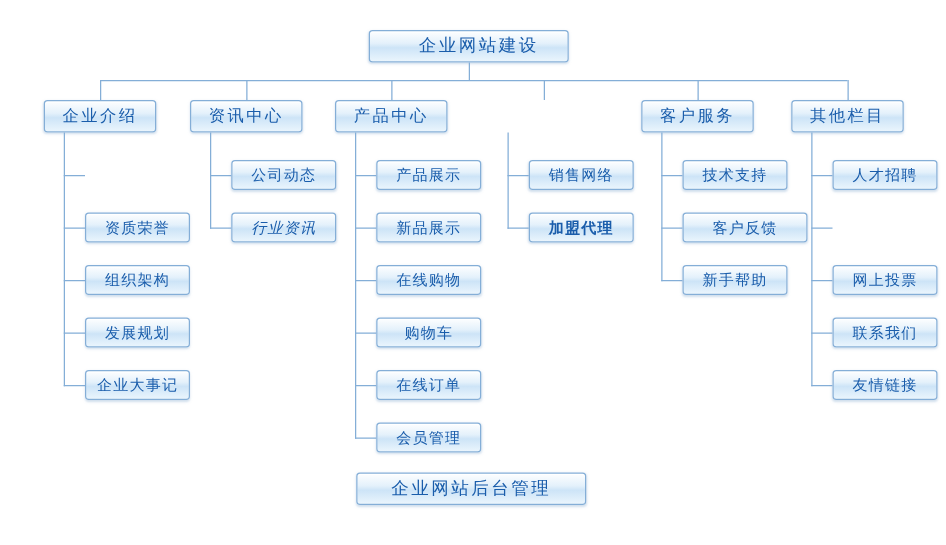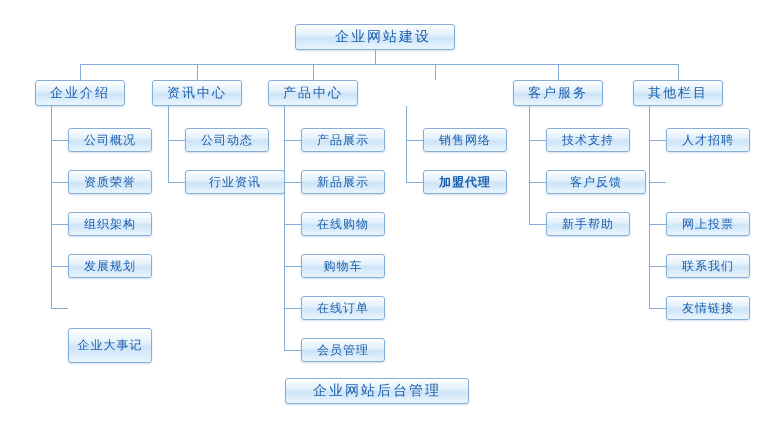--- a/index.html
+++ b/index.html
@@ -32,36 +32,35 @@
 </head>
 <body>
 
 <div id="canvas">
     <div class="node big" style="left: 295px; top: 24px; width: 160px; height: 26px; padding-left: 16px;">企业网站建设</div>
     <div class="line" style="left: 375px; top: 50px; width: 1px; height: 14px;"></div>
     <div class="line" style="left: 80px; top: 64px; width: 598px; height: 1px;"></div>
     <div class="line" style="left: 80px; top: 64px; width: 1px; height: 16px;"></div>
     <div class="node" style="left: 35px; top: 80px; width: 90px; height: 26px;">企业介绍</div>
     <div class="line" style="left: 51px; top: 140px; width: 17px; height: 1px;"></div>
-    <div class="node leaf" style="left: 68px; top: 128px; width: 84px; height: 24px;">公司概况</div>
     <div class="line" style="left: 51px; top: 182px; width: 17px; height: 1px;"></div>
     <div class="node leaf" style="left: 68px; top: 170px; width: 84px; height: 24px;">资质荣誉</div>
     <div class="line" style="left: 51px; top: 224px; width: 17px; height: 1px;"></div>
     <div class="node leaf" style="left: 68px; top: 212px; width: 84px; height: 24px;">组织架构</div>
     <div class="line" style="left: 51px; top: 266px; width: 17px; height: 1px;"></div>
     <div class="node leaf" style="left: 68px; top: 254px; width: 84px; height: 24px;">发展规划</div>
     <div class="line" style="left: 51px; top: 308px; width: 17px; height: 1px;"></div>
-    <div class="node leaf" style="left: 68px; top: 296px; width: 84px; height: 35px; margin-top: 32px;">企业大事记</div>
+    <div class="node leaf" style="left: 68px; top: 296px; width: 84px; height: 24px;">企业大事记</div>
     <div class="line" style="left: 51px; top: 106px; width: 1px; height: 203px;"></div>
     <div class="line" style="left: 197px; top: 64px; width: 1px; height: 16px;"></div>
     <div class="node" style="left: 152px; top: 80px; width: 90px; height: 26px;">资讯中心</div>
     <div class="line" style="left: 168px; top: 140px; width: 17px; height: 1px;"></div>
     <div class="node leaf" style="left: 185px; top: 128px; width: 84px; height: 24px;">公司动态</div>
     <div class="line" style="left: 168px; top: 182px; width: 17px; height: 1px;"></div>
-    <div class="node leaf" style="left: 185px; top: 170px; width: 100px; height: 24px;">行业资讯</div>
+    <div class="node leaf" style="left: 185px; top: 170px; width: 84px; height: 24px; font-style: italic;">行业资讯</div>
     <div class="line" style="left: 168px; top: 106px; width: 1px; height: 77px;"></div>
     <div class="line" style="left: 313px; top: 64px; width: 1px; height: 16px;"></div>
     <div class="node" style="left: 268px; top: 80px; width: 90px; height: 26px;">产品中心</div>
     <div class="line" style="left: 284px; top: 140px; width: 17px; height: 1px;"></div>
     <div class="node leaf" style="left: 301px; top: 128px; width: 84px; height: 24px;">产品展示</div>
     <div class="line" style="left: 284px; top: 182px; width: 17px; height: 1px;"></div>
     <div class="node leaf" style="left: 301px; top: 170px; width: 84px; height: 24px;">新品展示</div>
     <div class="line" style="left: 284px; top: 224px; width: 17px; height: 1px;"></div>
     <div class="node leaf" style="left: 301px; top: 212px; width: 84px; height: 24px;">在线购物</div>
     <div class="line" style="left: 284px; top: 266px; width: 17px; height: 1px;"></div>

